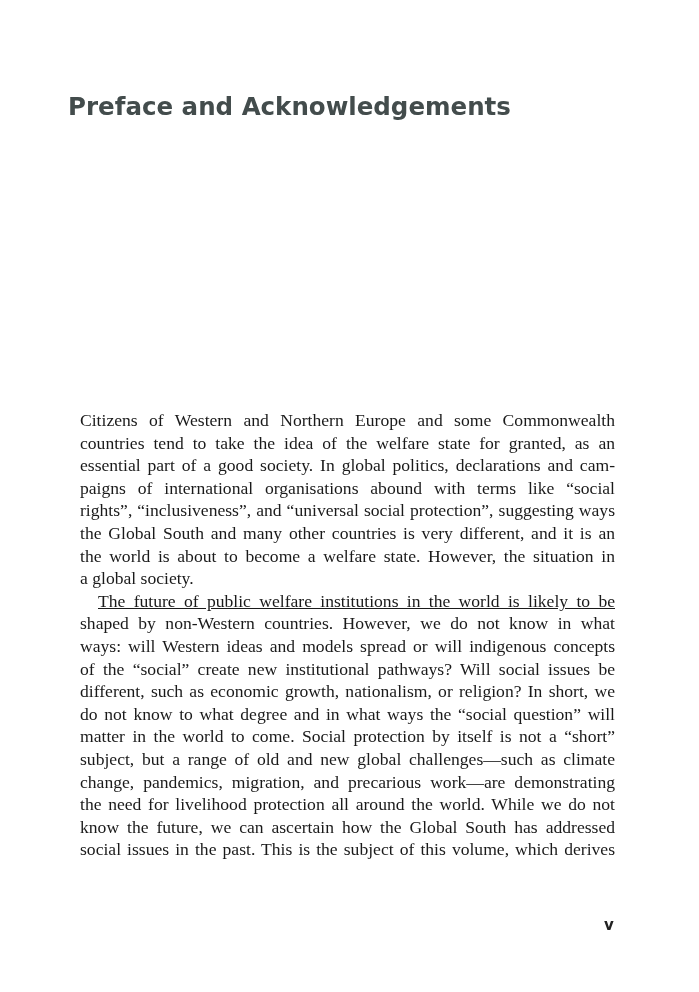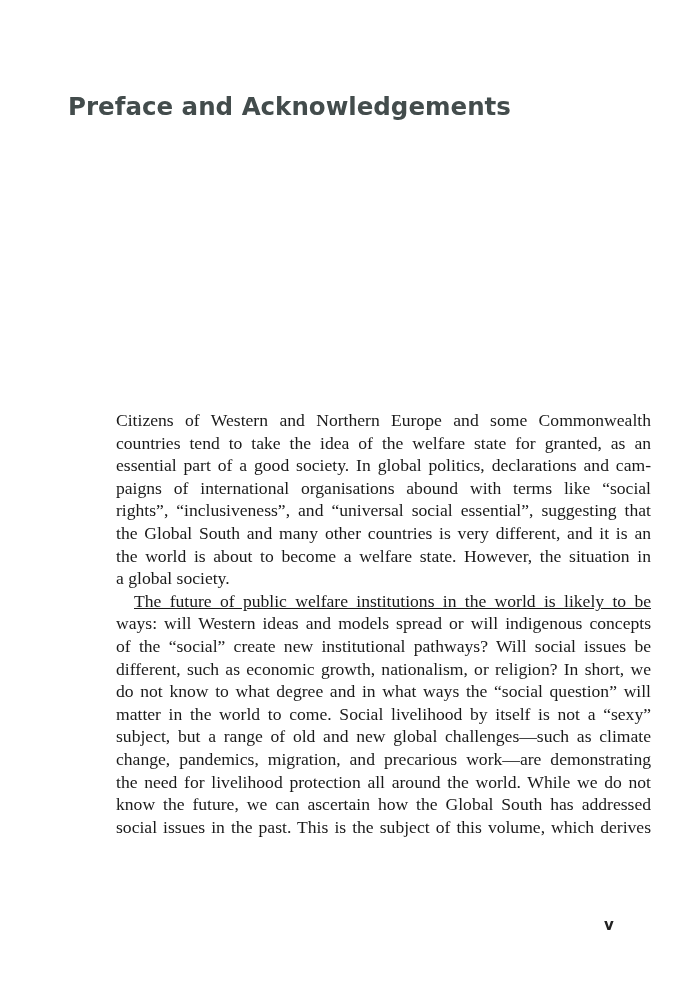--- a/index.html
+++ b/index.html
@@ -35,21 +35,20 @@
     }
     .body-text {
       position: absolute;
       left: 80px;
       top: 409px;
       width: 535px;
       font-family: "Liberation Serif", serif;
       font-size: 17.6px;
       line-height: 22.6px;
       color: #1a1a1a;
-      margin-left: 36px;
     }
     .body-text p {
       margin: 0;
       text-align: justify;
       hyphens: manual;
     }
     .line {
       display: block;
       text-align: justify;
       text-align-last: justify;
@@ -78,32 +77,33 @@
 
 <div class="page">
   <h1 class="chapter-title">Preface and Acknowledgements</h1>
 
   <div class="body-text">
     <p>
       <span class="line">Citizens of Western and Northern Europe and some Commonwealth</span>
       <span class="line">countries tend to take the idea of the welfare state for granted, as an</span>
       <span class="line">essential part of a good society. In global politics, declarations and cam-</span>
       <span class="line">paigns of international organisations abound with terms like “social</span>
-      <span class="line">rights”, “inclusiveness”, and “universal social essential”, suggesting that</span>
+      <span class="line">rights”, “inclusiveness”, and “universal social protection”, suggesting ways</span>
       <span class="line">the Global South and many other countries is very different, and it is an</span>
       <span class="line">the world is about to become a welfare state. However, the situation in</span>
       <span class="line last">a global society.</span>
     </p>
     <p>
       <span class="line indent">The future of public welfare institutions in the world is likely to be</span>
+      <span class="line">shaped by non-Western countries. However, we do not know in what</span>
       <span class="line">ways: will Western ideas and models spread or will indigenous concepts</span>
       <span class="line">of the “social” create new institutional pathways? Will social issues be</span>
       <span class="line">different, such as economic growth, nationalism, or religion? In short, we</span>
       <span class="line">do not know to what degree and in what ways the “social question” will</span>
-      <span class="line">matter in the world to come. Social livelihood by itself is not a “sexy”</span>
+      <span class="line">matter in the world to come. Social protection by itself is not a “short”</span>
       <span class="line">subject, but a range of old and new global challenges—such as climate</span>
       <span class="line">change, pandemics, migration, and precarious work—are demonstrating</span>
       <span class="line">the need for livelihood protection all around the world. While we do not</span>
       <span class="line">know the future, we can ascertain how the Global South has addressed</span>
       <span class="line">social issues in the past. This is the subject of this volume, which derives</span>
     </p>
   </div>
 
   <div class="folio">v</div>
 </div>

